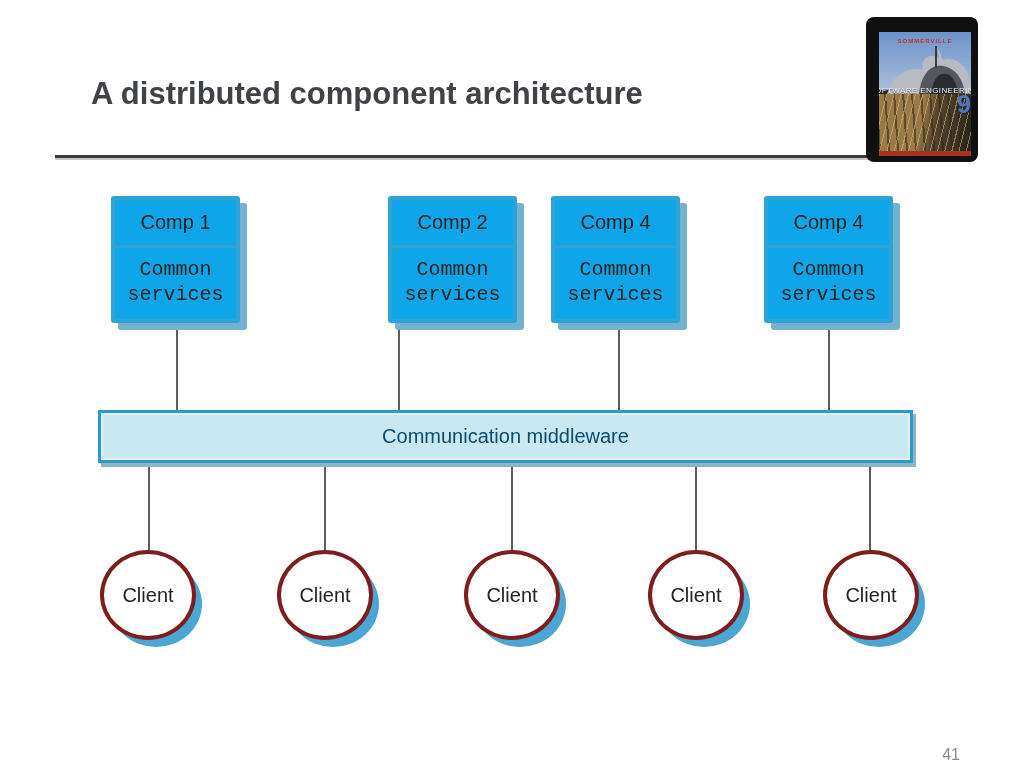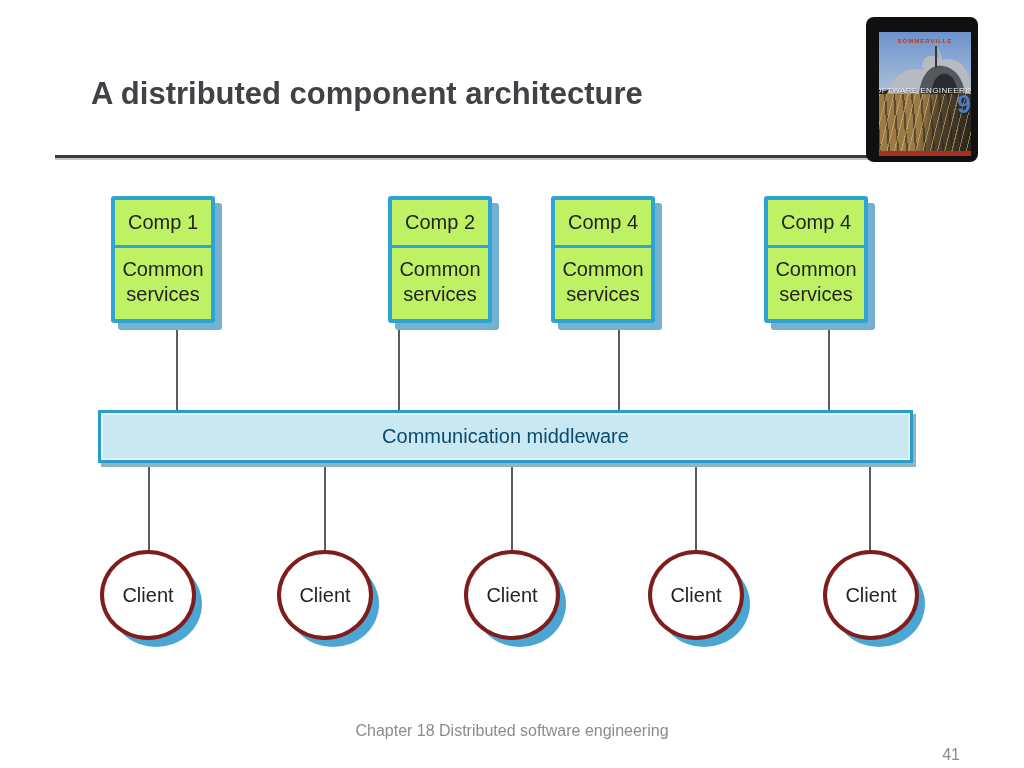--- a/index.html
+++ b/index.html
@@ -7,29 +7,29 @@
   body { font-family:"Liberation Sans", sans-serif; background:#ffffff; }
   .slide { position:relative; width:1024px; height:768px; background:#ffffff; overflow:hidden; }
 
   
   .title { position:absolute; left:58px; top:76px; font-size:31px; font-weight:bold;
            color:#3f4347; letter-spacing:0px;margin-left:33px; }
   .hrule { position:absolute; left:55px; top:155px; width:908px; height:3px;
            background:#3b3b3f; box-shadow:0 2px 0 rgba(150,150,150,.55); z-index:3; }
 
   
-  .comp-box { position:absolute; top:196px; width:104px; height:127px; background:#bef264;
+  .comp-box { position:absolute; top:196px; width:129px; height:127px; background:#0ea5e9;
               border:4px solid #2fa3d3; border-radius:3px;
               box-shadow:7px 7px 0 0 #74b0cf; z-index:2; }
   .b1 { left:111px; } .b2 { left:344px;margin-left:44px; } .b3 { left:551px; } .b4 { left:764px; }
   .comp-name { height:48px; display:flex; align-items:center; justify-content:center;
                border-bottom:3px solid #2fa3d3; font-size:20px; color:#232323; }
   .comp-services { height:68px; display:flex; align-items:center; justify-content:center;
                    text-align:center; font-size:20px; line-height:25px; color:#232323;
-                   padding:0 6px; }
+                   padding:0 6px;font-family:Liberation Mono, monospace; }
 
   
   .vline { position:absolute; width:2px; background:#5c5c5c; z-index:1; }
   .vt { top:327px; height:84px; }
   .vt1 { left:176px; } .vt2 { left:398px; } .vt3 { left:618px; } .vt4 { left:828px; }
   .vb { top:466px; height:86px; }
   .vb1 { left:148px; } .vb2 { left:324px; } .vb3 { left:511px; } .vb4 { left:695px; } .vb5 { left:869px; }
 
   
   .middleware { position:absolute; left:98px; top:410px; width:815px; height:53px;
@@ -141,16 +141,15 @@
   <div class="client c3">
     <span>Client</span>
   </div>
   <div class="client c4">
     <span>Client</span>
   </div>
   <div class="client c5">
     <span>Client</span>
   </div>
 
-  <div class="footer-text">Chapter 18 Distributed software engineering</div>
   <div class="page-num">41</div>
 
 </div>
 
 </body></html>

